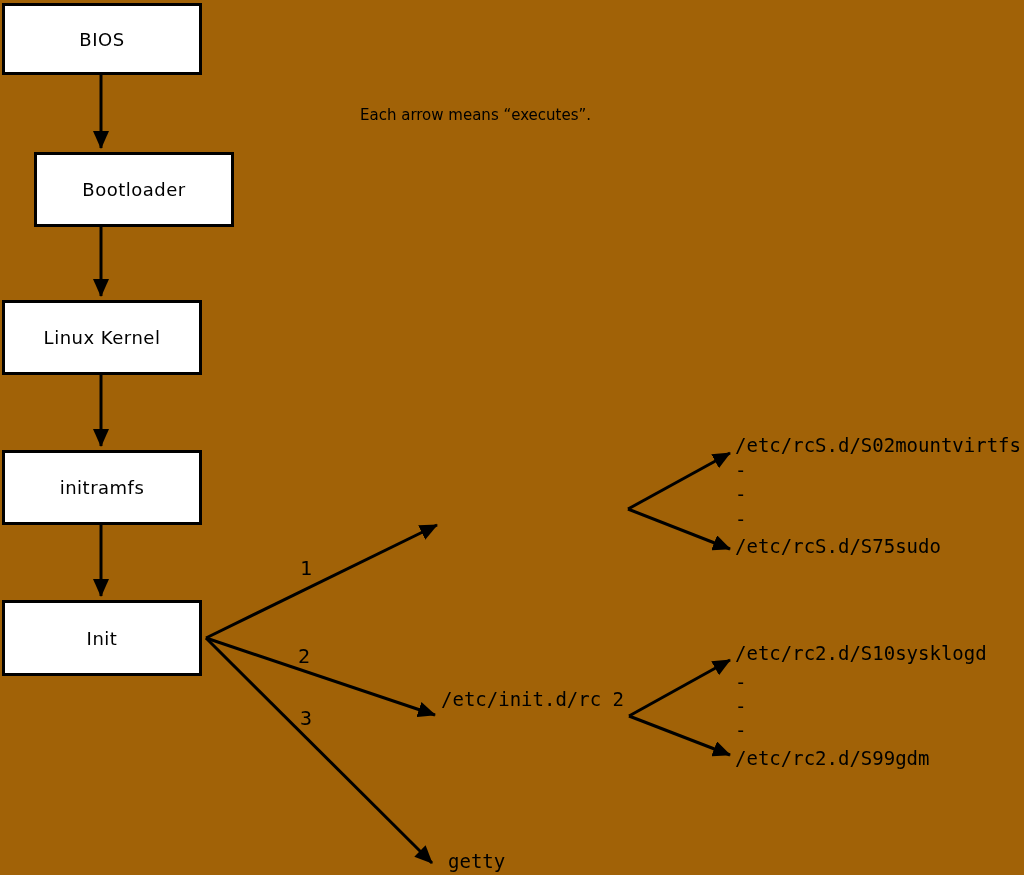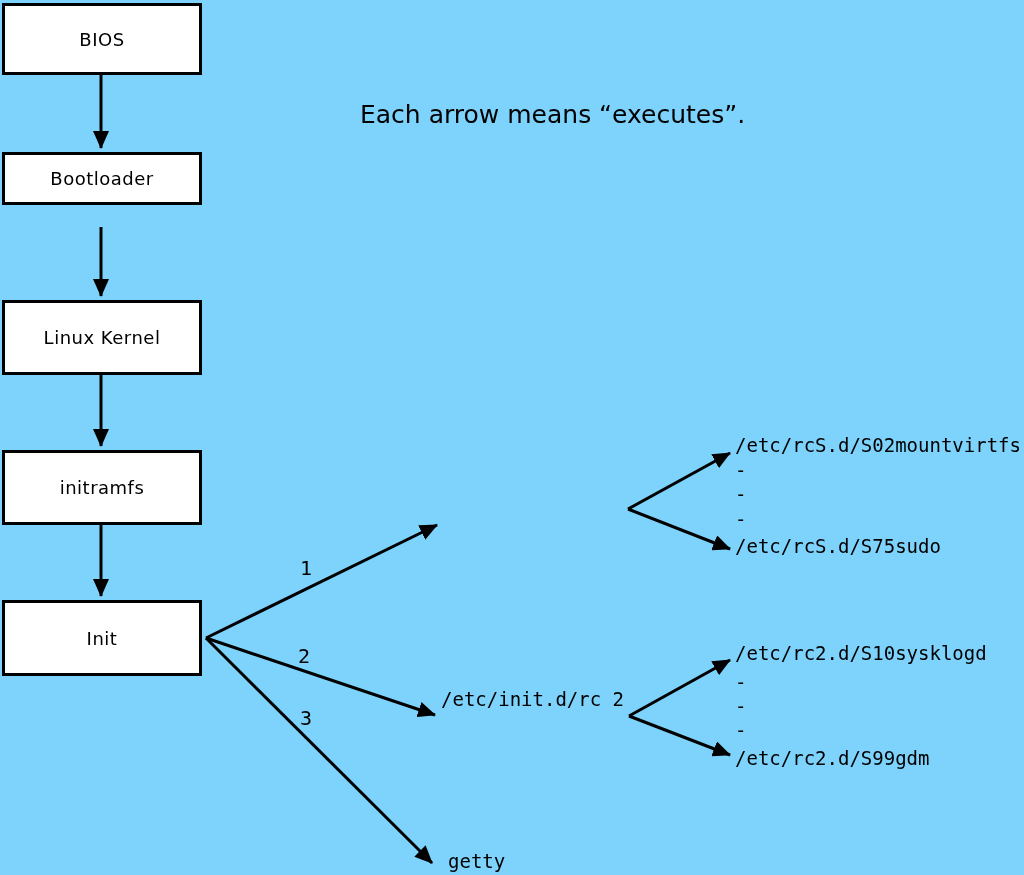--- a/index.html
+++ b/index.html
@@ -4,21 +4,21 @@
 <style>
   html, body {
     margin: 0;
     padding: 0;
     background: #ffffff;
   }
   #canvas {
     position: relative;
     width: 1024px;
     height: 875px;
-    background: #7dd3fc;
+    background: #a16207;
     font-family: "DejaVu Sans", "Liberation Sans", sans-serif;
     color: #000000;
     overflow: hidden;
   }
   .box {
     position: absolute;
     left: 2px;
     width: 200px;
     box-sizing: border-box;
     border: 3px solid #000000;
@@ -29,21 +29,21 @@
   }
   .box-label {
     font-size: 18px;
     letter-spacing: 0.5px;
     white-space: pre;
   }
   .note {
     position: absolute;
     left: 360px;
     top: 103px;
-    font-size: 25px;
+    font-size: 15px;
     line-height: 24px;
     white-space: pre;
   }
   .mono {
     position: absolute;
     font-family: "DejaVu Sans Mono", "Liberation Mono", monospace;
     font-size: 19px;
     line-height: 24px;
     white-space: pre;
   }
@@ -63,21 +63,21 @@
   }
 </style>
 </head>
 <body>
 
 <div id="canvas">
 
   <div class="box" style="top:3px;height:72px;">
     <span class="box-label">BIOS</span>
   </div>
-  <div class="box" style="top:152px;height:53px;">
+  <div class="box" style="top:152px;height:75px;margin-left:32px;">
     <span class="box-label">Bootloader</span>
   </div>
   <div class="box" style="top:300px;height:75px;">
     <span class="box-label">Linux Kernel</span>
   </div>
   <div class="box" style="top:450px;height:75px;">
     <span class="box-label">initramfs</span>
   </div>
   <div class="box" style="top:600px;height:76px;">
     <span class="box-label">Init</span>

